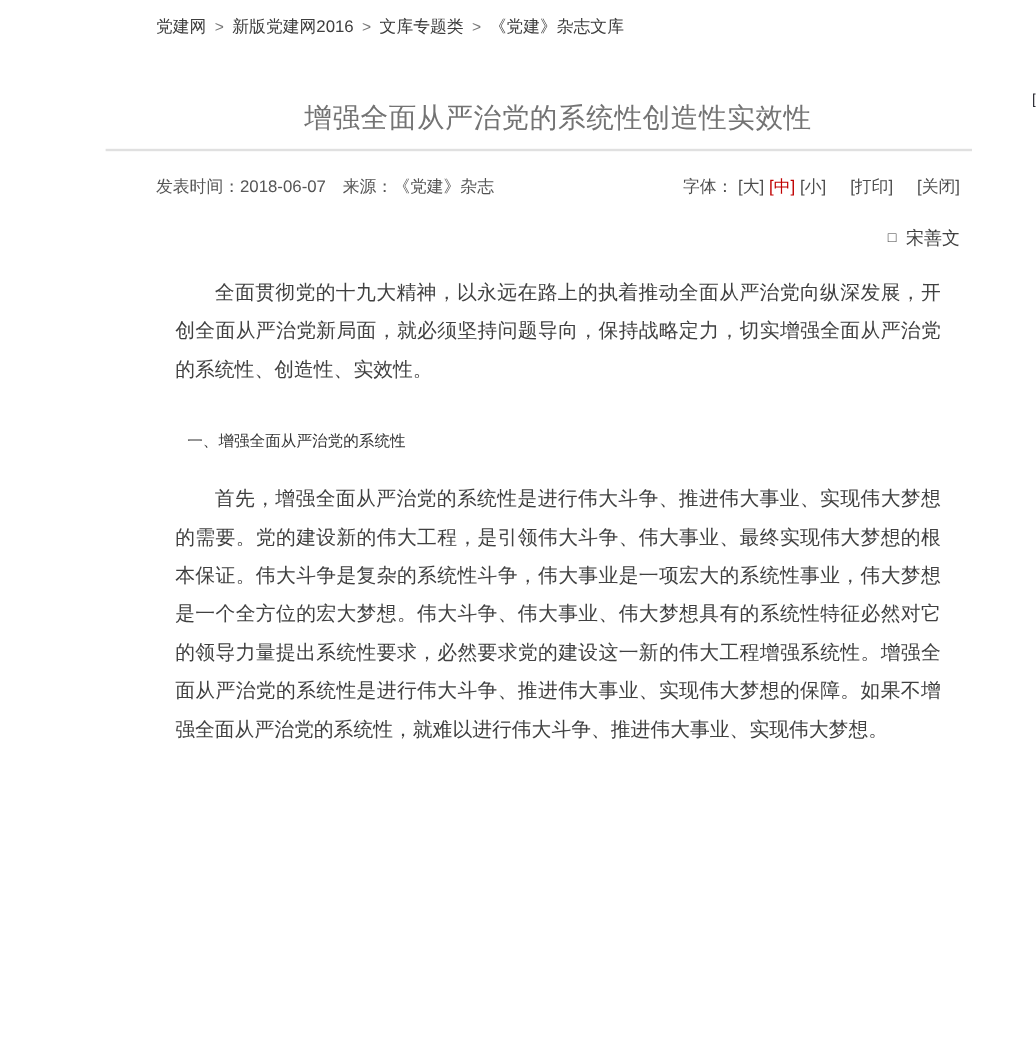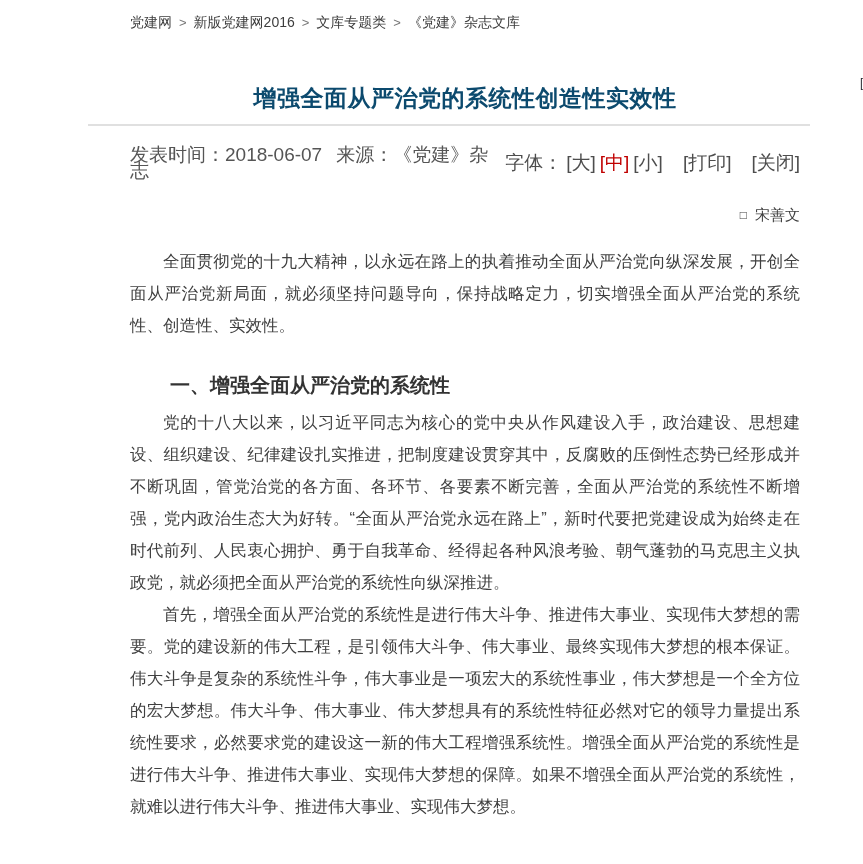--- a/index.html
+++ b/index.html
@@ -31,40 +31,40 @@
     color: #2b2b33;
     white-space: nowrap;
     margin-left: 40px;
   }
 
   
   .title {
     width: 670px;
     margin: 54px 0 0 130px;
     font-size: 23px; line-height: 26px;
-    font-weight: bold;
-    color: #0c4a6e;
+    font-weight: normal;
+    color: #737373;
     text-align: center;
     letter-spacing: 0.5px;
   }
 
   .divider {
     margin: 13px 0 0 88px;
     width: 722px; height: 2px;
     background: #e0e0e0;
   }
 
   
   .meta-row {
     margin: 21px 0 0 130px;
     width: 670px;
     display: flex;
     justify-content: space-between;
     align-items: center;
-    font-size: 19px; line-height: 16px;
+    font-size: 14px; line-height: 16px;
     color: #555555;
   }
   .meta-left .gap { display: inline-block; width: 14px; }
   .meta-right { white-space: nowrap; color: #4d4d4d; }
   .meta-right .ctrl { margin-left: 4px; cursor: pointer; }
   .meta-right .ctrl.active { color: #c00000; }
   .meta-right .ctrl.spaced { margin-left: 20px; }
 
   
   .author {
@@ -79,28 +79,28 @@
   
   .article-body {
     margin: 19px 0 0 130px;
     width: 670px;
     font-size: 16.5px;
     line-height: 32px;
     color: #404040;
     text-align: justify;
   }
   .article-body p {
-    margin: 0;
+    margin: 16px;
     text-indent: 2em;
   }
   .article-body h2 {
     margin: 28px 0 5px;
-    font-size: 20px;
+    font-size: 13px;
     line-height: 32px;
-    font-weight: bold;
+    font-weight: normal;
     color: #333333;
     text-indent: 2em;
   }
 </style>
 </head>
 <body>
 
 <div class="page">
 
   <nav class="breadcrumb">
@@ -122,17 +122,16 @@
     </div>
   </div>
 
   <div class="author">
     <span class="square">□</span><span>宋善文</span>
   </div>
 
   <div class="article-body">
     <p>全面贯彻党的十九大精神，以永远在路上的执着推动全面从严治党向纵深发展，开创全面从严治党新局面，就必须坚持问题导向，保持战略定力，切实增强全面从严治党的系统性、创造性、实效性。</p>
     <h2>一、增强全面从严治党的系统性</h2>
-    <p>党的十八大以来，以习近平同志为核心的党中央从作风建设入手，政治建设、思想建设、组织建设、纪律建设扎实推进，把制度建设贯穿其中，反腐败的压倒性态势已经形成并不断巩固，管党治党的各方面、各环节、各要素不断完善，全面从严治党的系统性不断增强，党内政治生态大为好转。“全面从严治党永远在路上”，新时代要把党建设成为始终走在时代前列、人民衷心拥护、勇于自我革命、经得起各种风浪考验、朝气蓬勃的马克思主义执政党，就必须把全面从严治党的系统性向纵深推进。</p>
     <p>首先，增强全面从严治党的系统性是进行伟大斗争、推进伟大事业、实现伟大梦想的需要。党的建设新的伟大工程，是引领伟大斗争、伟大事业、最终实现伟大梦想的根本保证。伟大斗争是复杂的系统性斗争，伟大事业是一项宏大的系统性事业，伟大梦想是一个全方位的宏大梦想。伟大斗争、伟大事业、伟大梦想具有的系统性特征必然对它的领导力量提出系统性要求，必然要求党的建设这一新的伟大工程增强系统性。增强全面从严治党的系统性是进行伟大斗争、推进伟大事业、实现伟大梦想的保障。如果不增强全面从严治党的系统性，就难以进行伟大斗争、推进伟大事业、实现伟大梦想。</p>
   </div>
 
 </div>
 
 </body></html>

